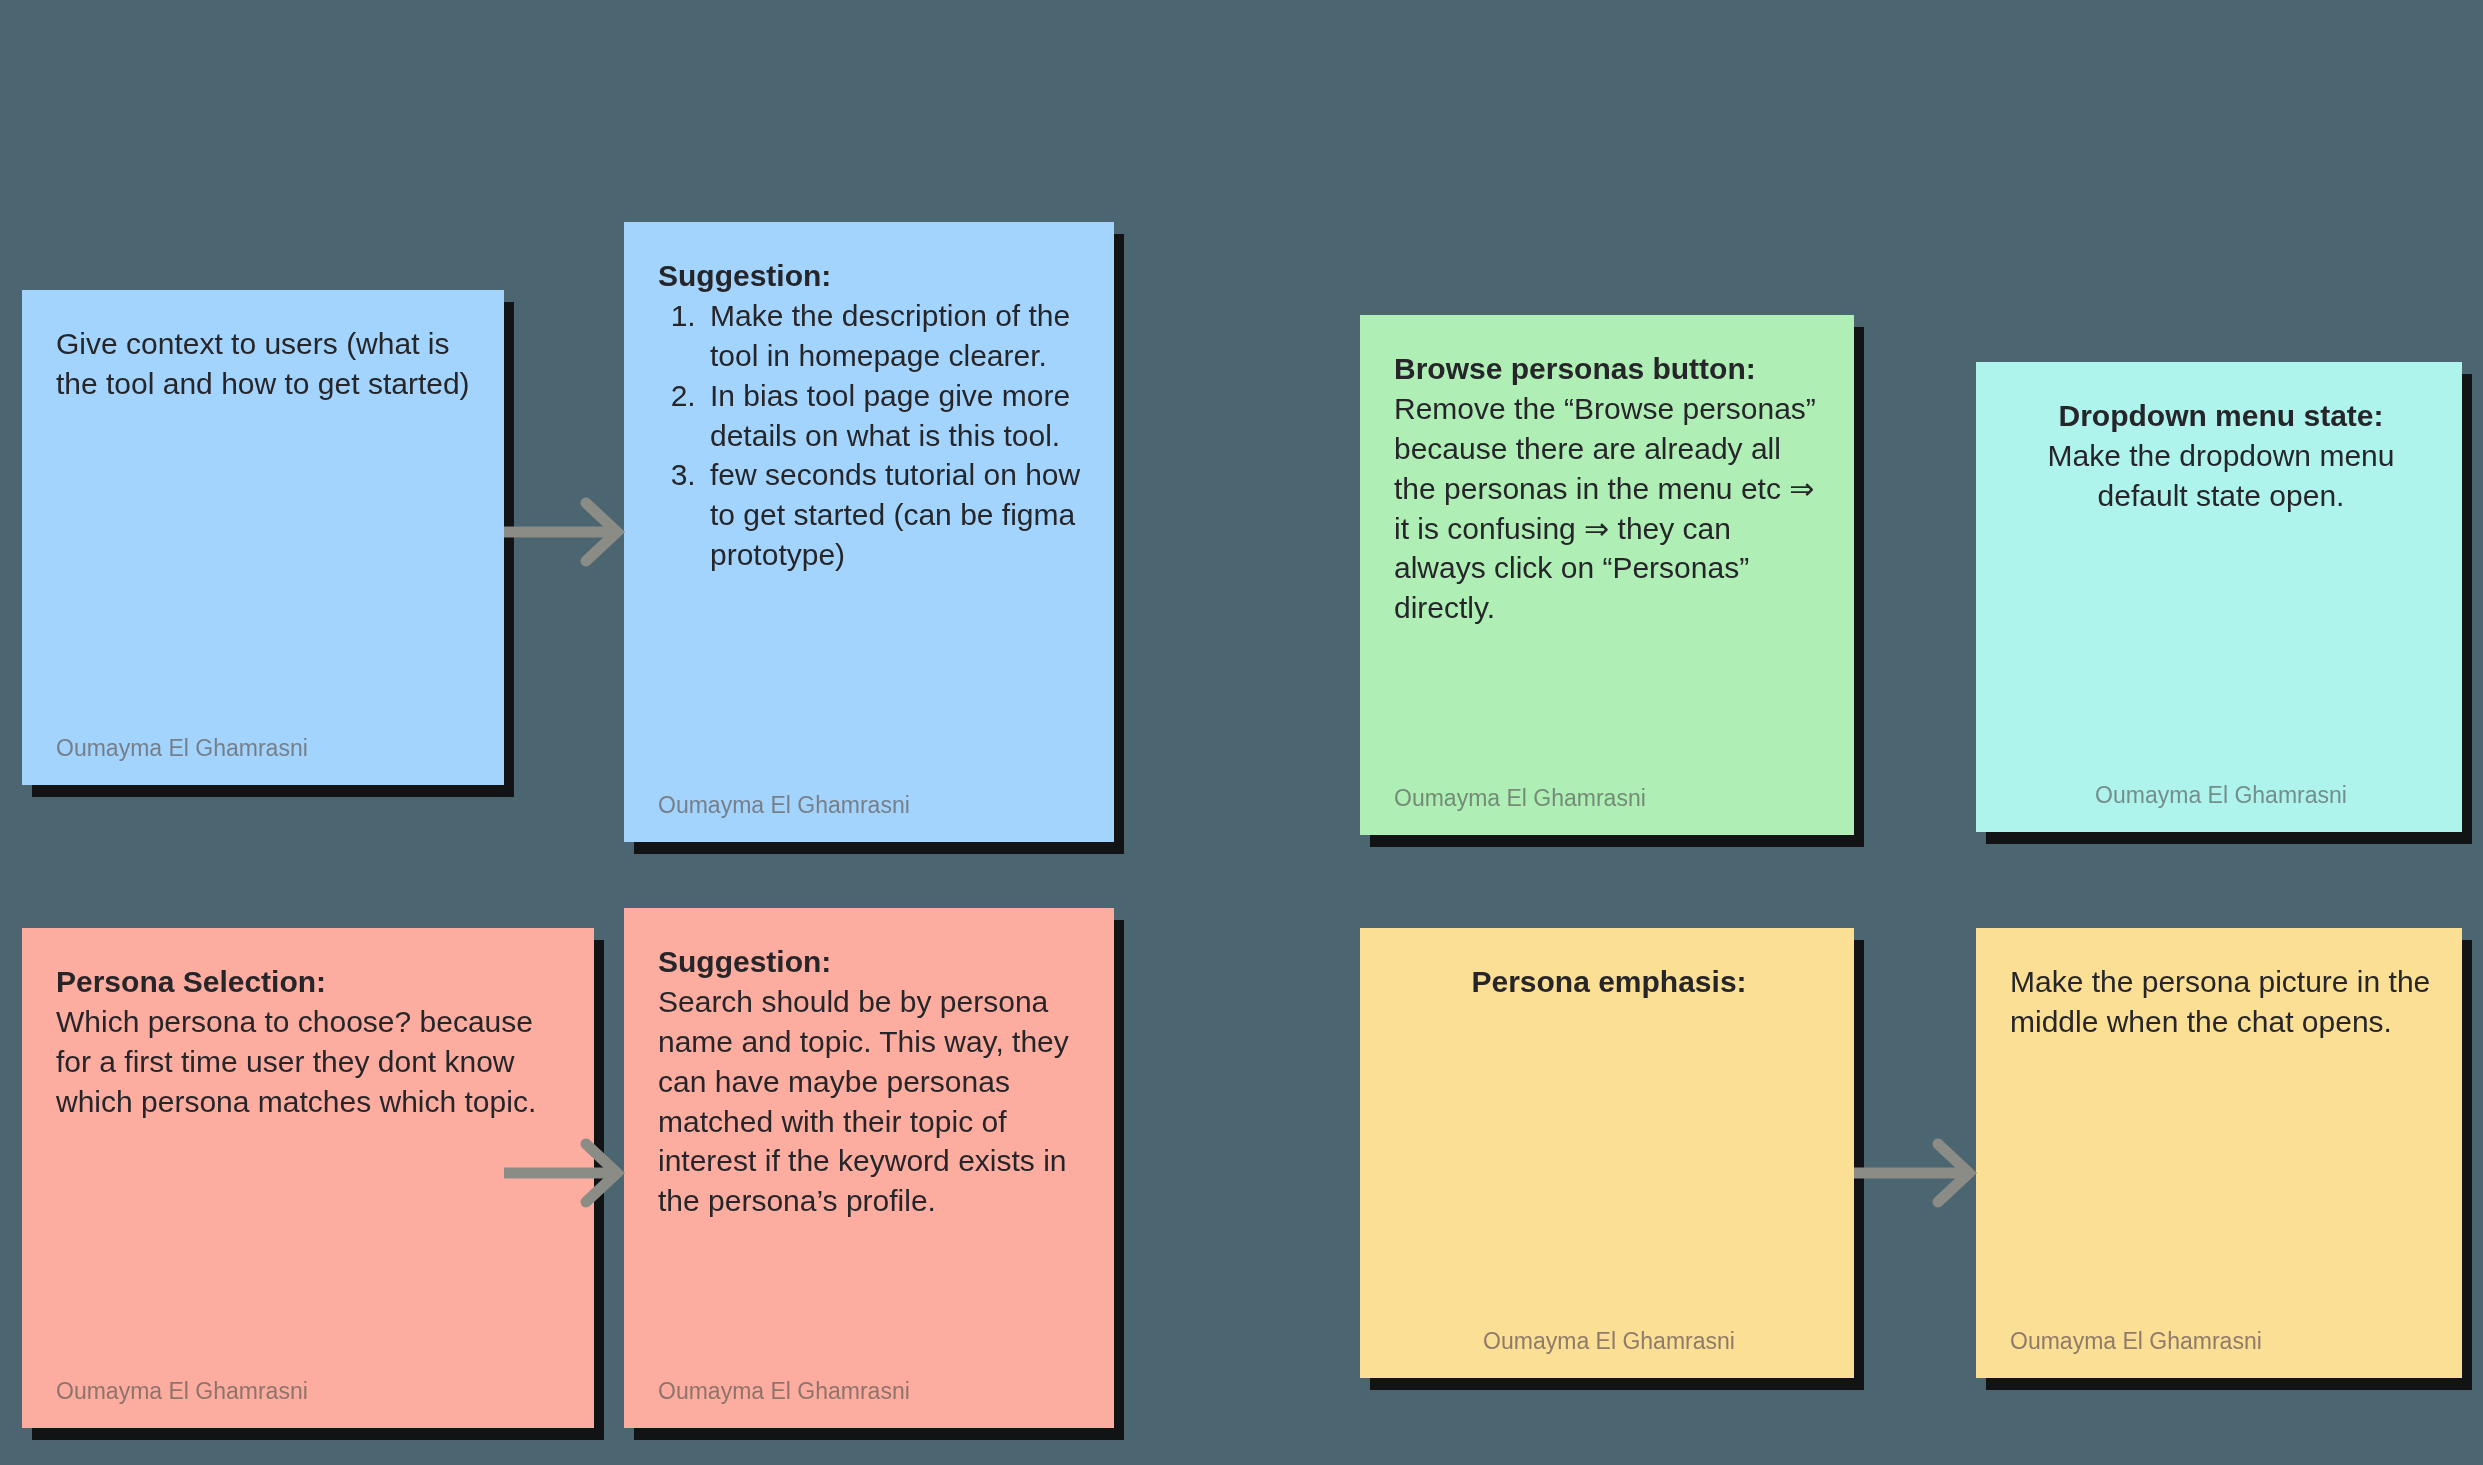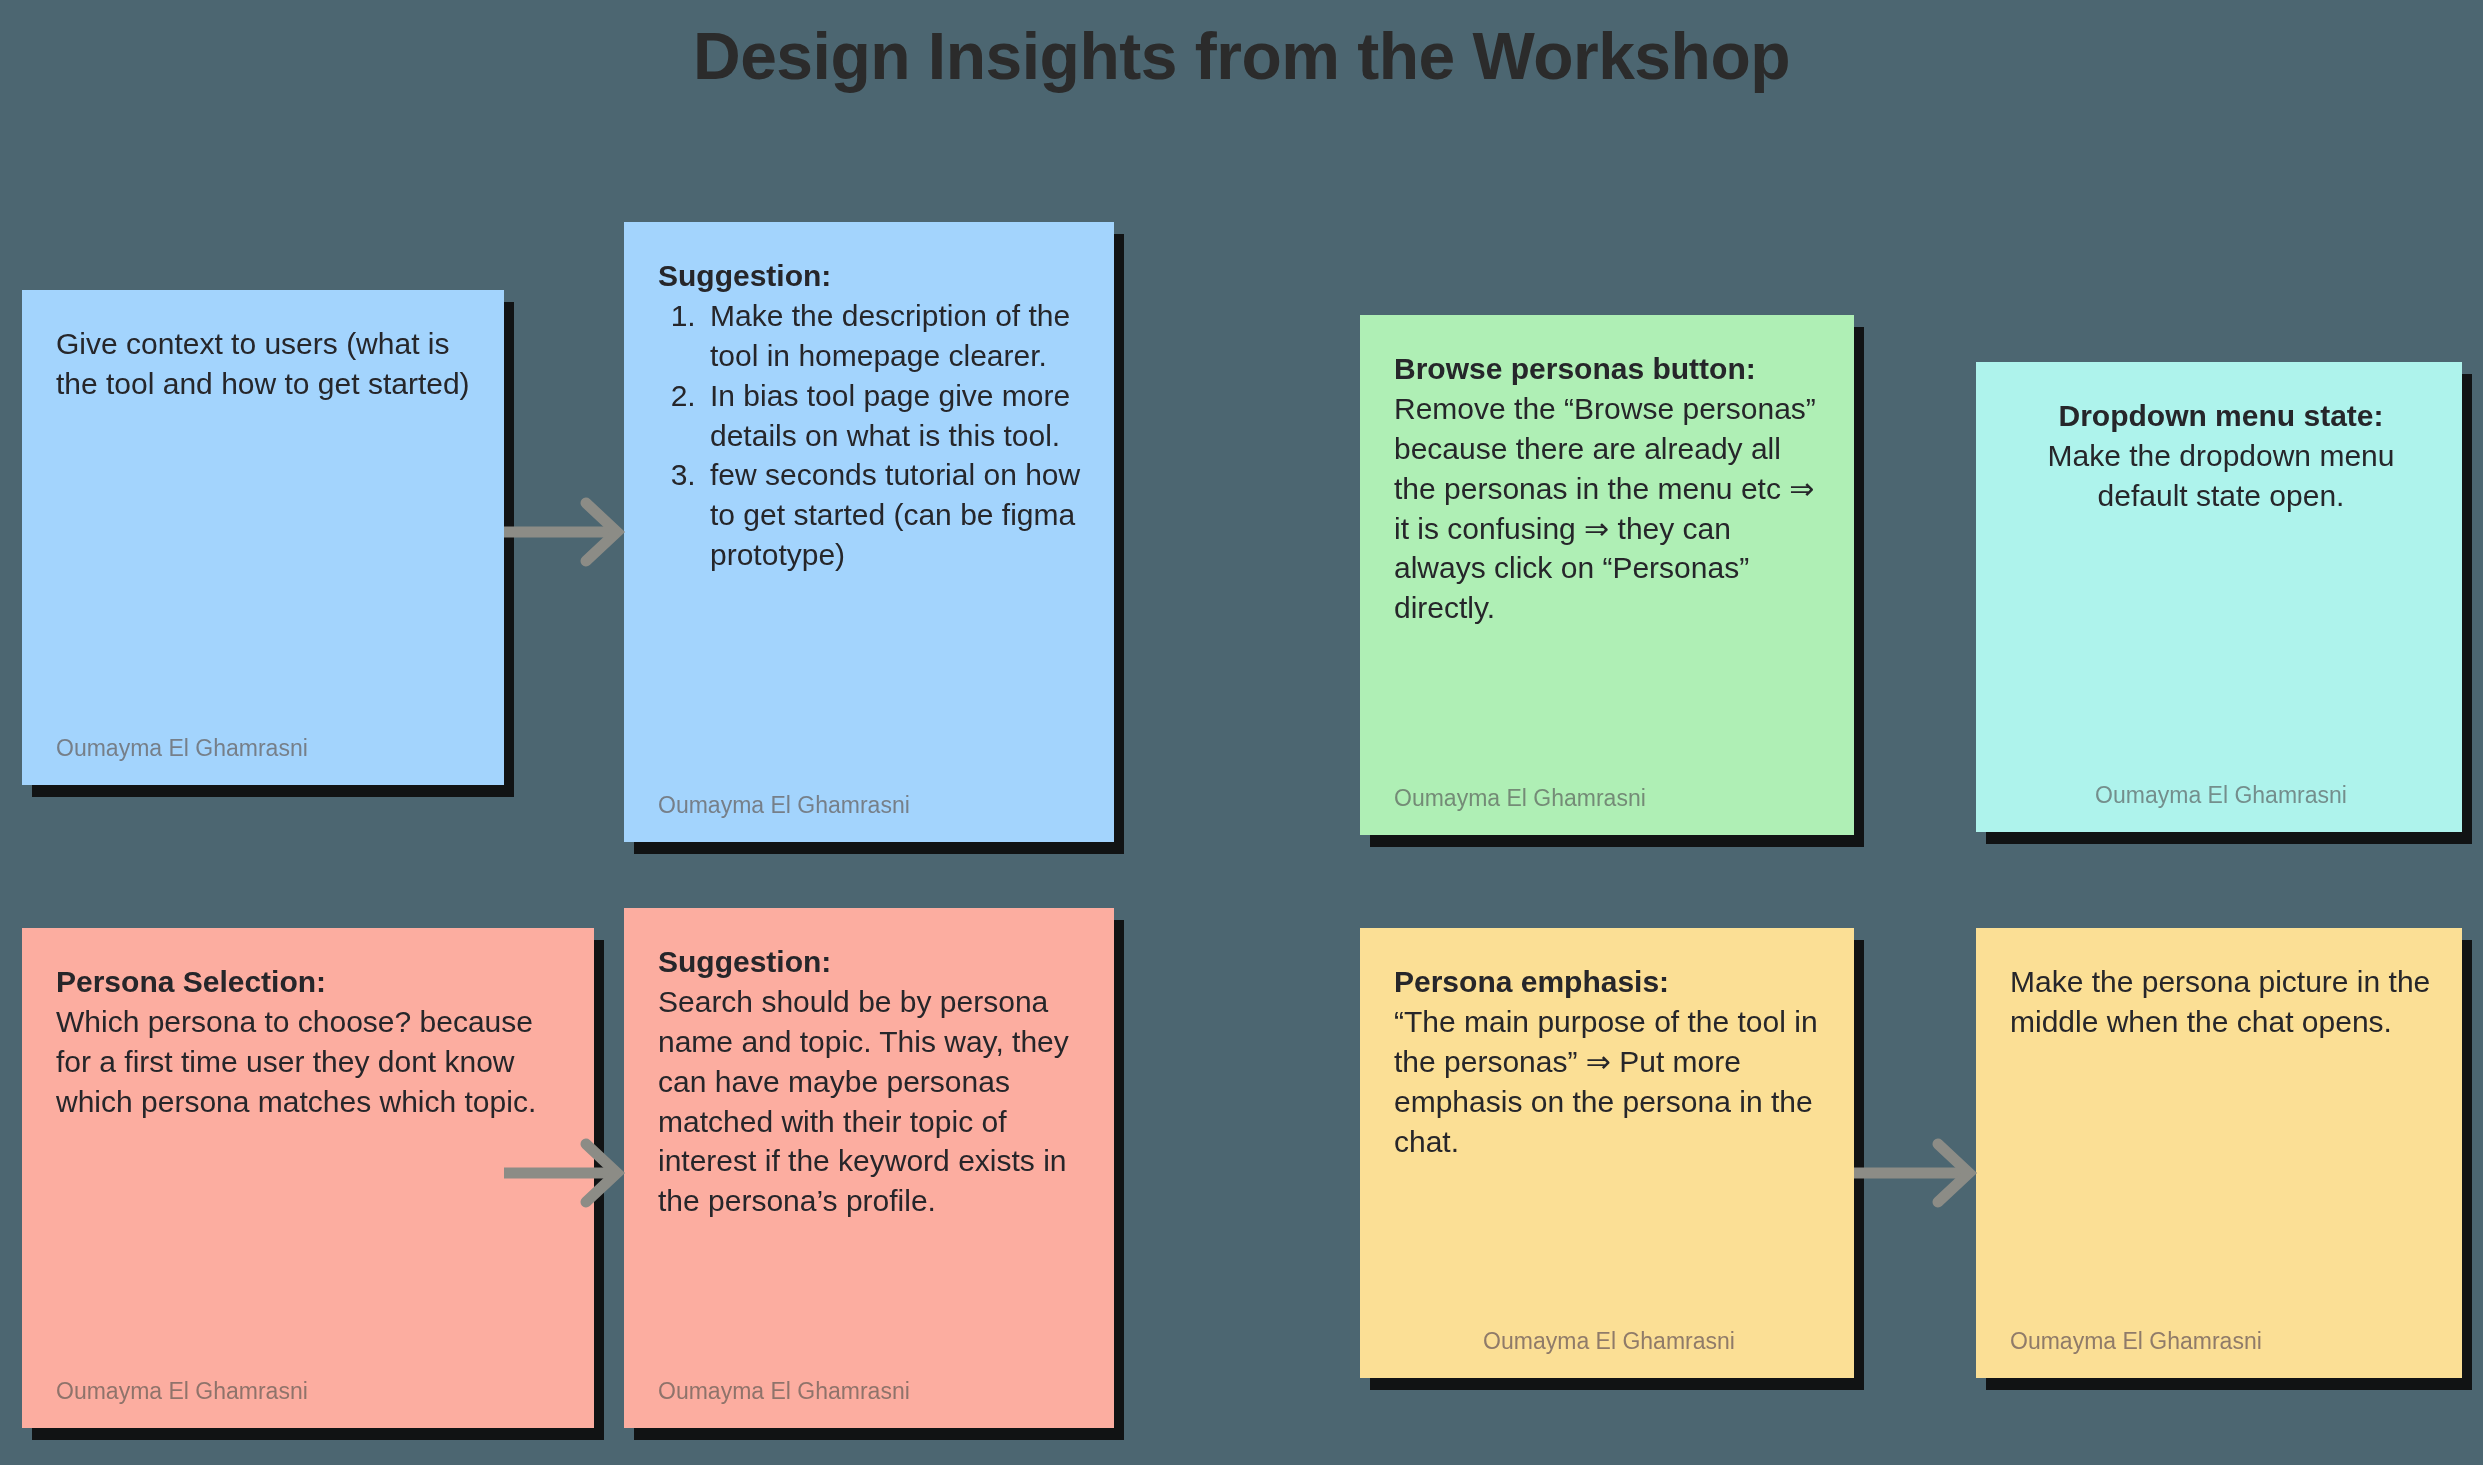--- a/index.html
+++ b/index.html
@@ -108,21 +108,20 @@
 
   #arrow-guide-to-suggestion   { left: 504px;  top: 497px;  width: 126px; }
   #arrow-persona-to-suggestion { left: 504px;  top: 1138px; width: 126px; }
   #arrow-emphasis-to-picture   { left: 1854px; top: 1138px; width: 128px; }
 </style>
 </head>
 <body>
 
 <div id="board">
 
-  <div class="page-title">Design Insights from the Workshop</div>
 
   <div class="note blue" id="note-guide-user">
     <div class="body">
       <p><span>Give context to users (what is the tool and how to get started)</span></p>
     </div>
     <div class="author">Oumayma El Ghamrasni</div>
   </div>
 
   <div class="note blue" id="note-suggestion-one">
     <div class="body">
@@ -159,21 +158,21 @@
 
   <div class="note pink" id="note-suggestion-two">
     <div class="body">
       <p><span class="note-title">Suggestion:</span><span>Search should be by persona name and topic. This way, they can have maybe personas matched with their topic of interest if the keyword exists in the persona’s profile.</span></p>
     </div>
     <div class="author">Oumayma El Ghamrasni</div>
   </div>
 
   <div class="note yellow" id="note-persona-emphasis">
     <div class="body">
-      <p><span class="note-title">Persona emphasis:</span><span>“The main purpose of the tool in the personas” ⇒ Put more emphasis on the persona in the chat.</span></p>
+      <p><span class="note-title">Persona emphasis:</span></p>
     </div>
     <div class="author">Oumayma El Ghamrasni</div>
   </div>
 
   <div class="note yellow" id="note-persona-picture">
     <div class="body">
       <p><span>Make the persona picture in the middle when the chat opens.</span></p>
     </div>
     <div class="author">Oumayma El Ghamrasni</div>
   </div>

